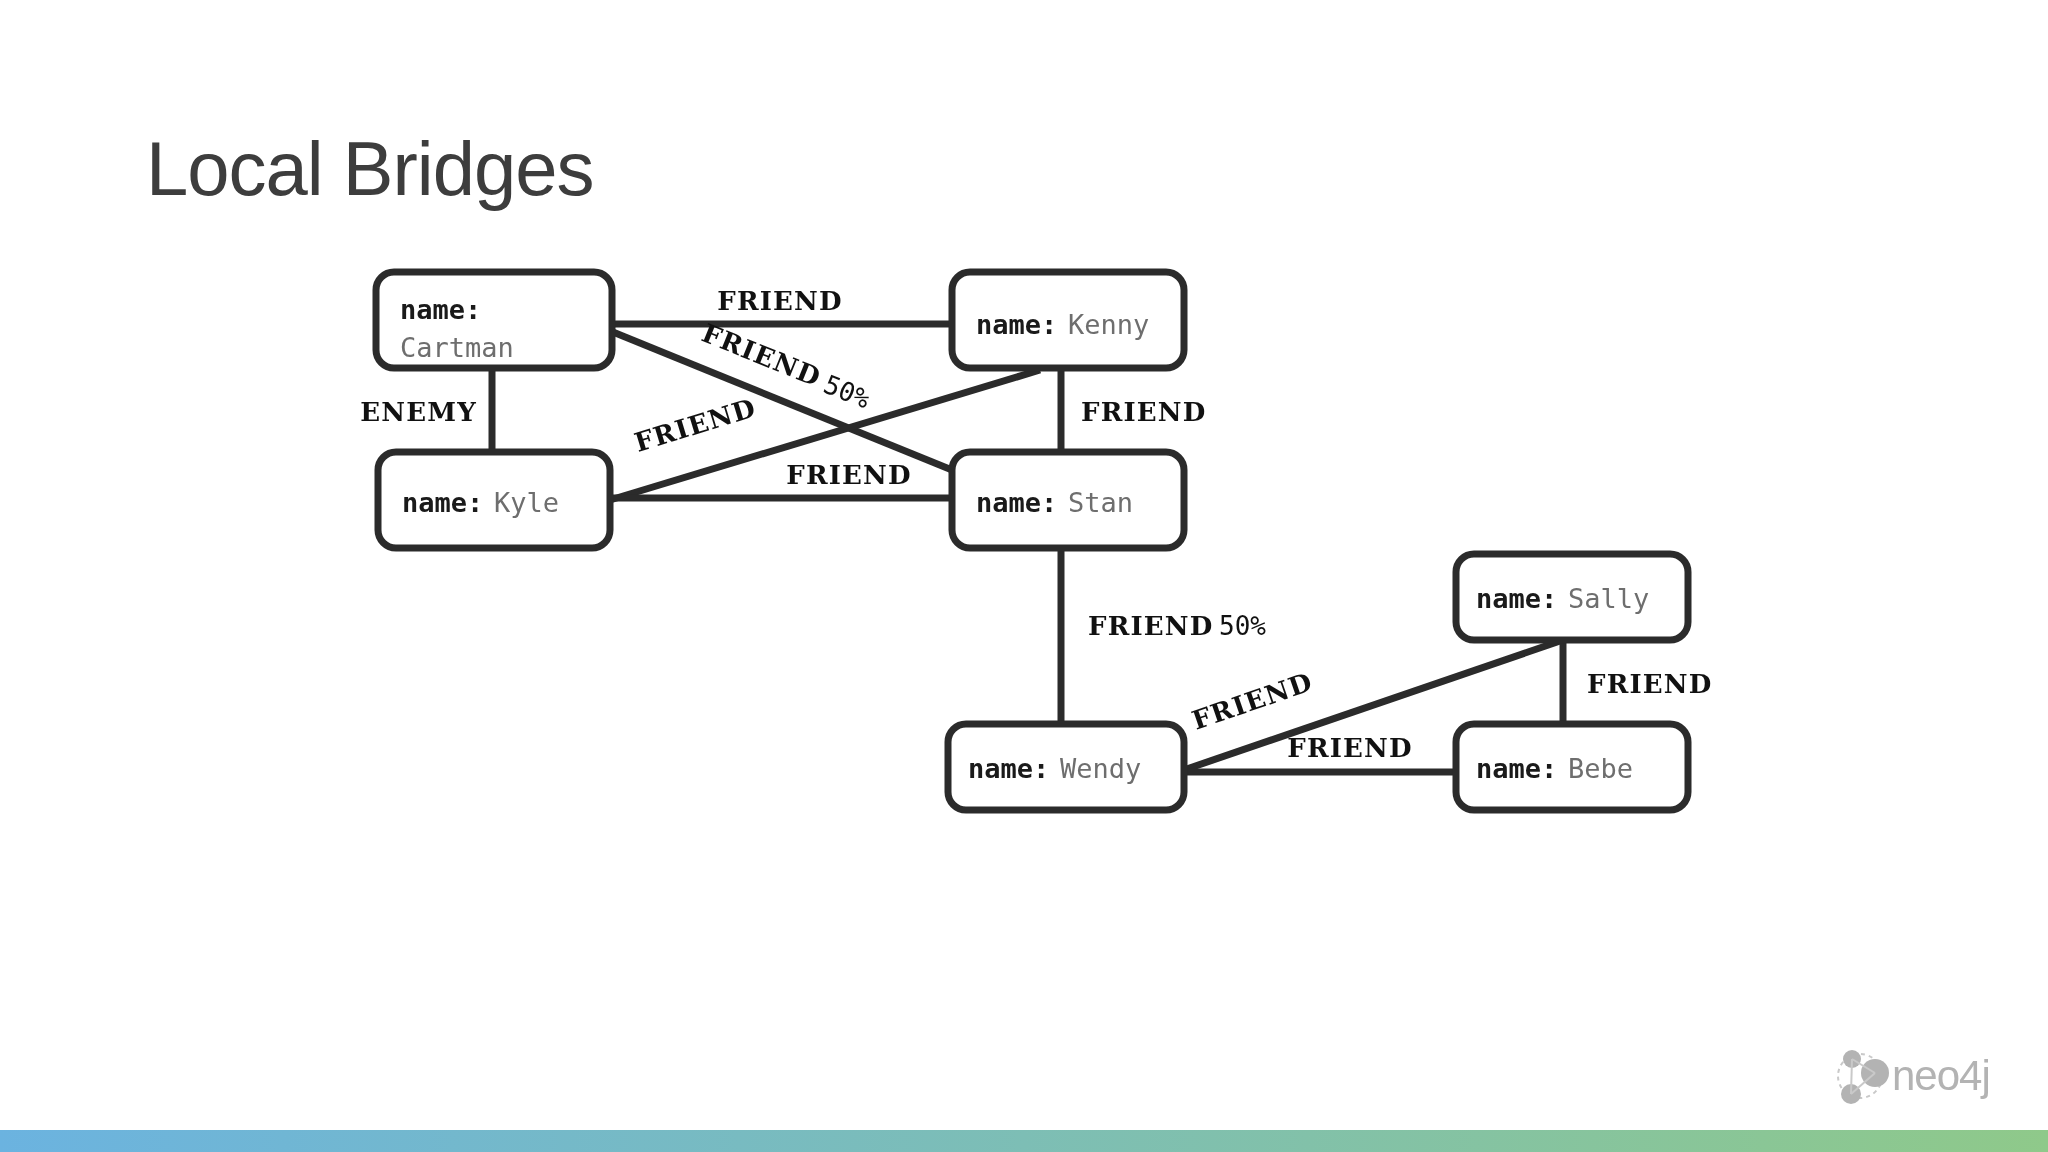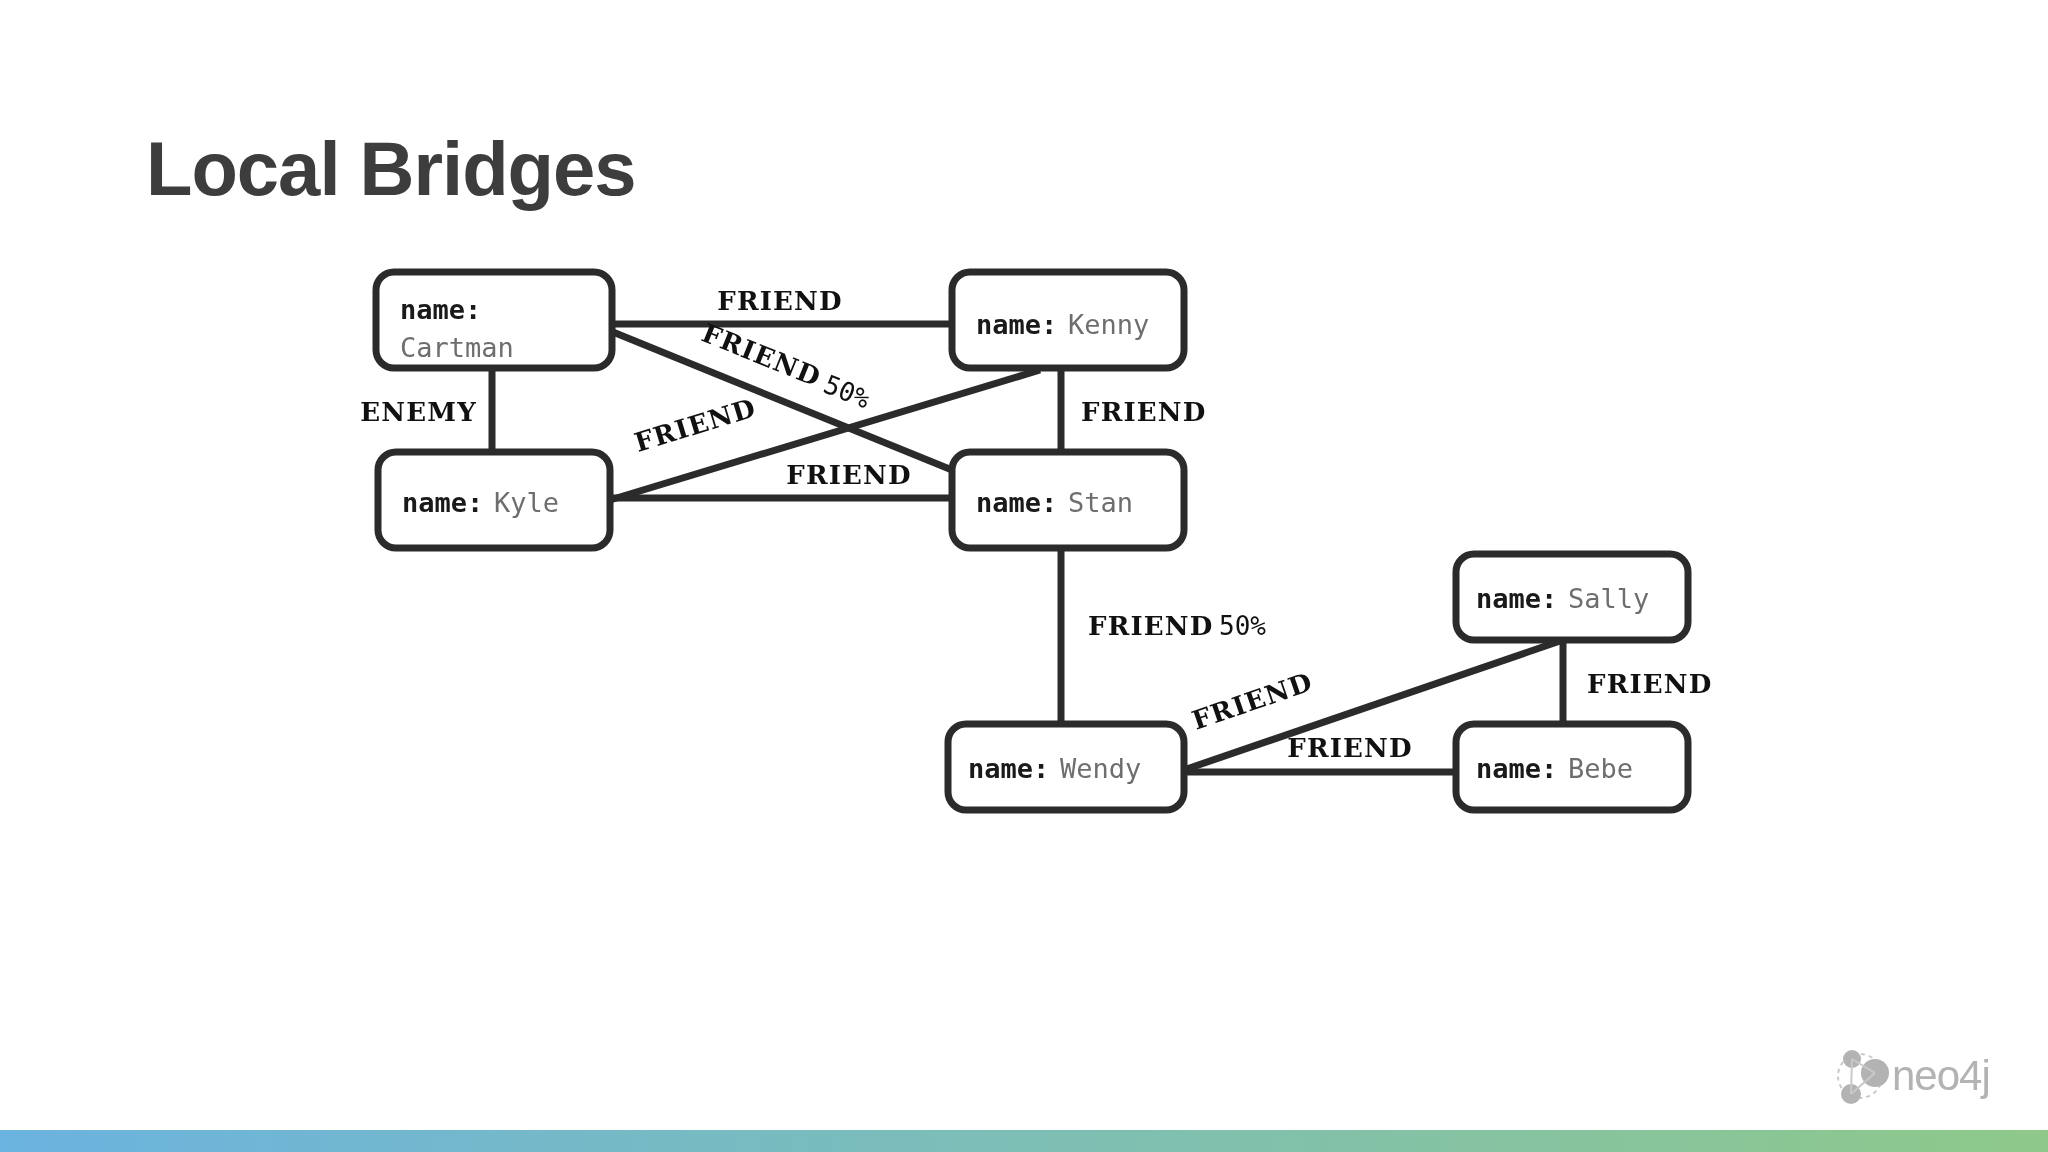--- a/index.html
+++ b/index.html
@@ -13,21 +13,21 @@
     height: 1152px;
     background: #ffffff;
     overflow: hidden;
     font-family: "Liberation Sans", sans-serif;
   }
   #title {
     position: absolute;
     left: 146px;
     top: 125px;
     font-family: "Liberation Sans", sans-serif;
-    font-weight: bold;
+    font-weight: normal;
     font-size: 76px;
     letter-spacing: -1px;
     color: #3d3d3d;
     white-space: nowrap;
   }
   #graph {
     position: absolute;
     left: 0;
     top: 0;
     width: 2048px;

